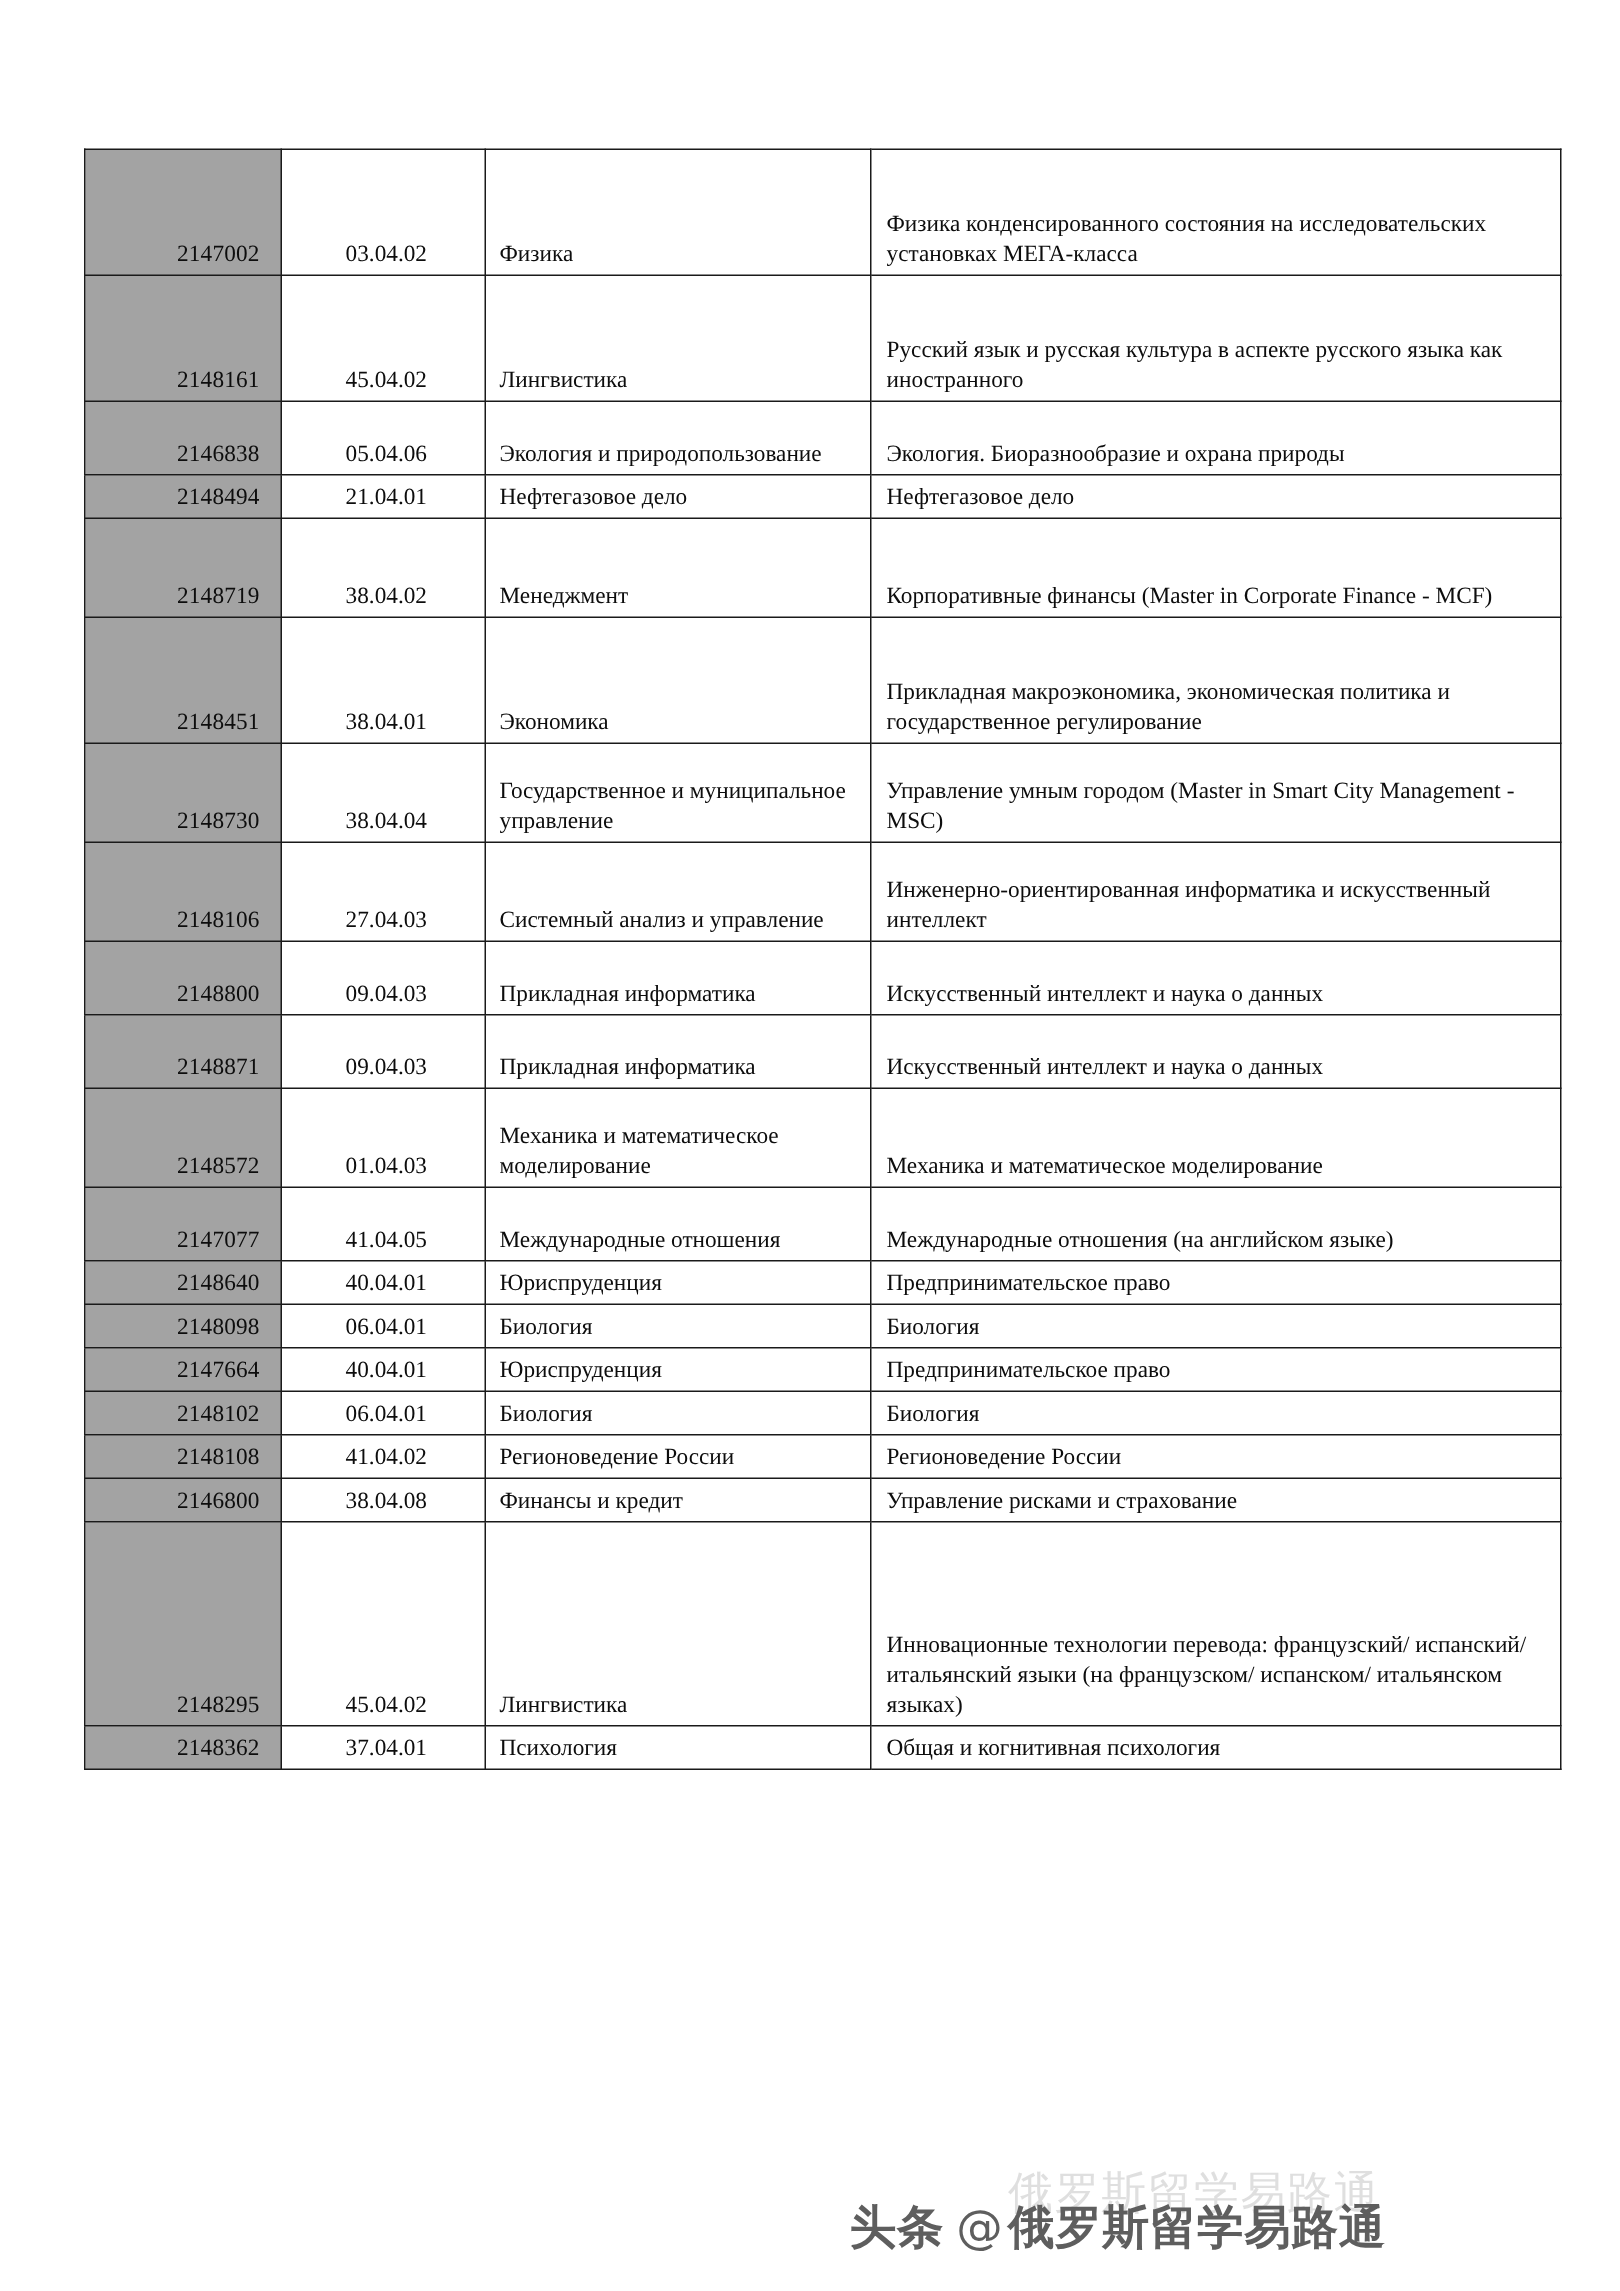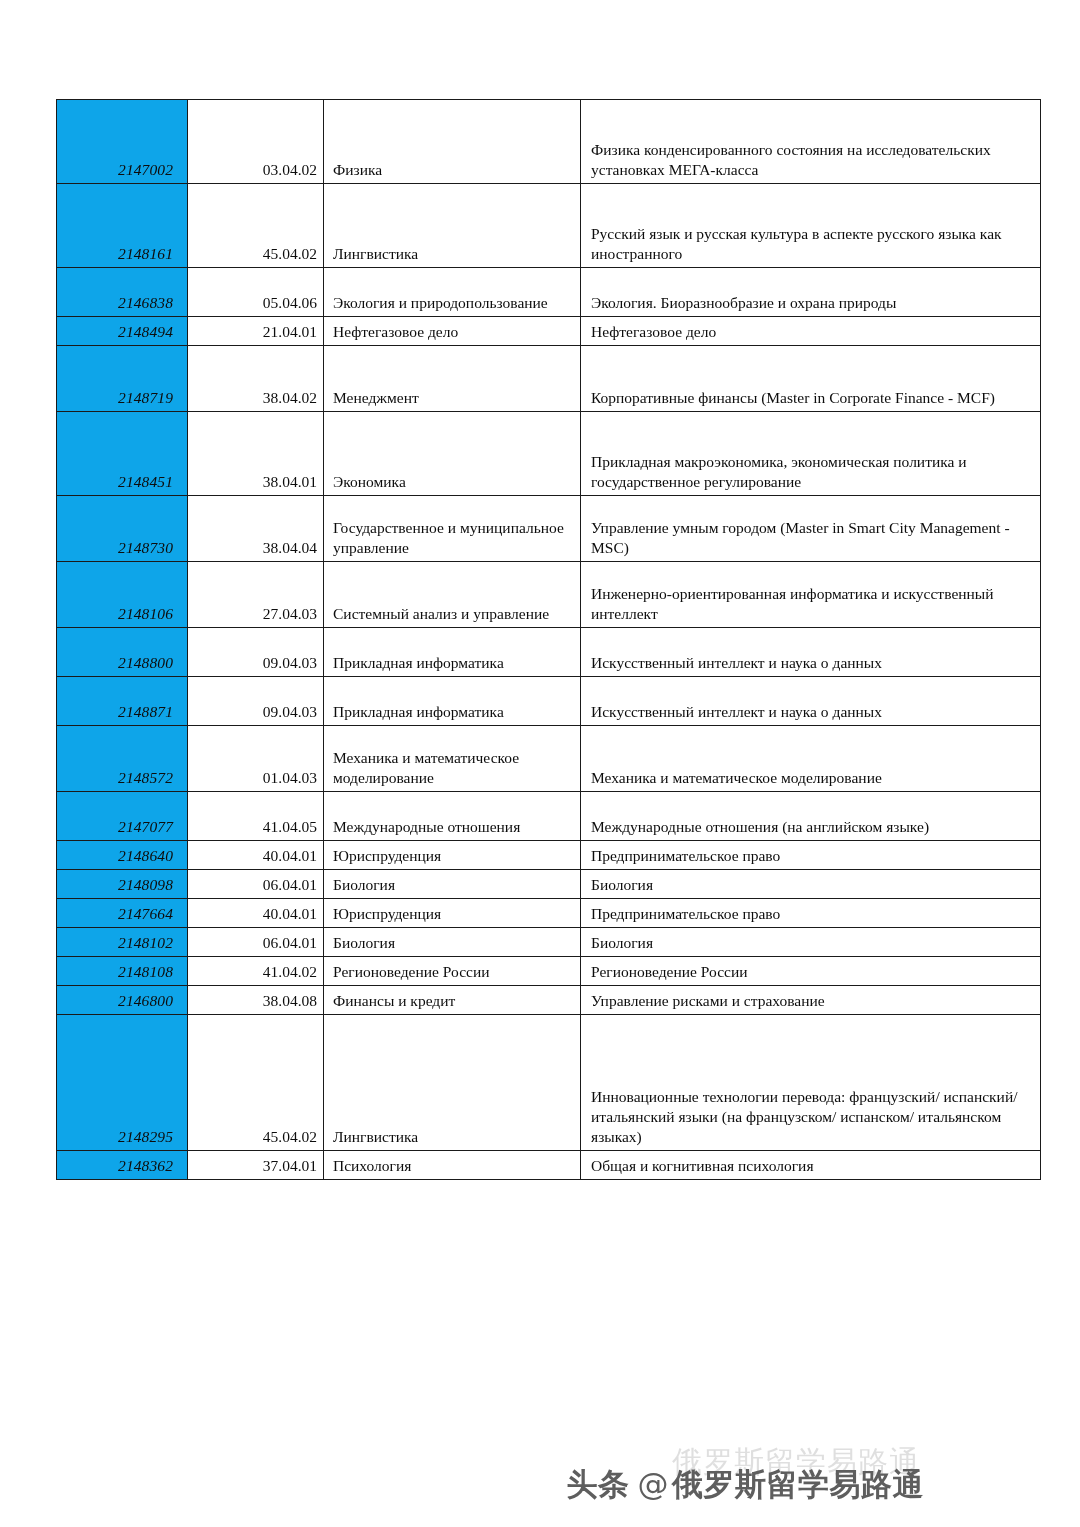--- a/index.html
+++ b/index.html
@@ -49,29 +49,28 @@
   }
 
   
   col.col-id   { width: 131px; }
   col.col-code { width: 136px; }
   col.col-dir  { width: 257px; }
   col.col-prog { width: 460px; }
 
   
   #programs-table td.cell-id {
-    background: #0ea5e9;
+    background: #a3a3a3;
     text-align: right;
     padding-right: 14px;
     font-size: 15.5px;
     letter-spacing: 0.1px;
-    font-style: italic;
   }
   #programs-table td.cell-code {
-    text-align: right;
+    text-align: center;
     padding-left: 10px;
   }
   #programs-table td.cell-dir {
     text-align: left;
     padding-left: 9px;
   }
   #programs-table td.cell-prog {
     text-align: left;
     padding-left: 10px;
     margin-left: 24px;

